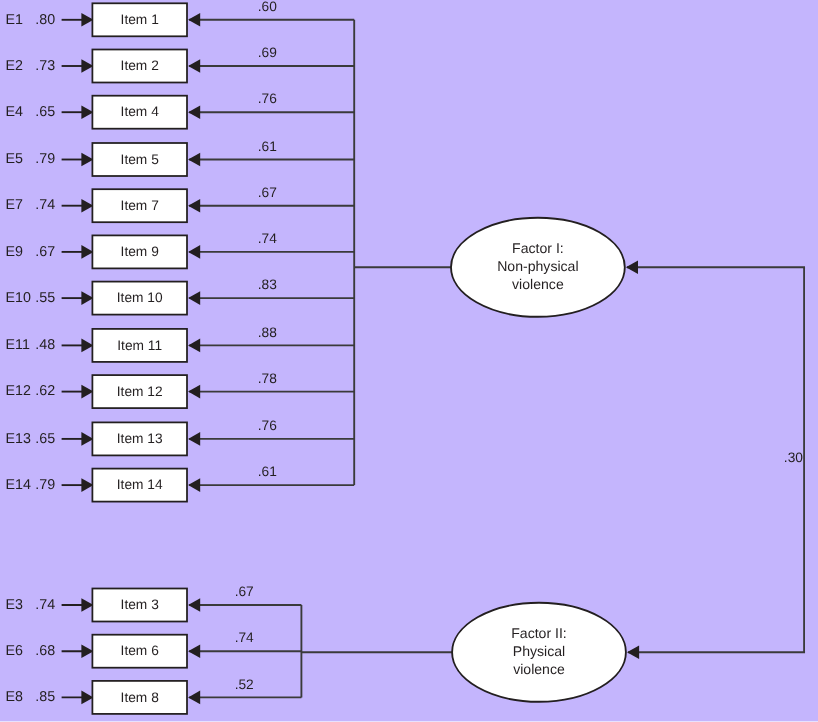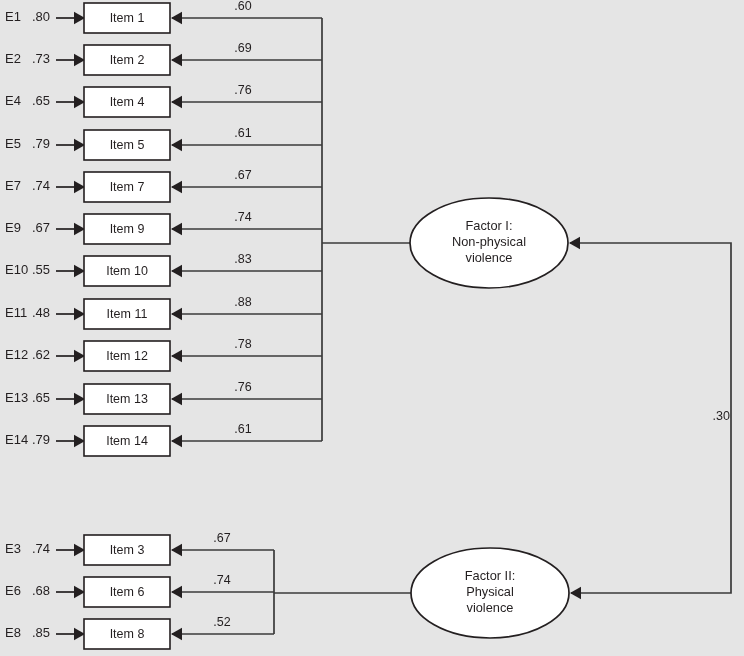--- a/index.html
+++ b/index.html
@@ -9,21 +9,21 @@
     background: #ffffff;
   }
   body {
     font-family: "Liberation Sans", "DejaVu Sans", sans-serif;
     color: #1a1a1a;
   }
   #diagram-root {
     position: relative;
     width: 744px;
     height: 656px;
-    background: #e5e5e5;
+    background: #c4b5fd;
     overflow: hidden;
   }
   svg#diagram-svg {
     position: absolute;
     left: 0;
     top: 0;
     width: 744px;
     height: 656px;
     display: block;
   }

